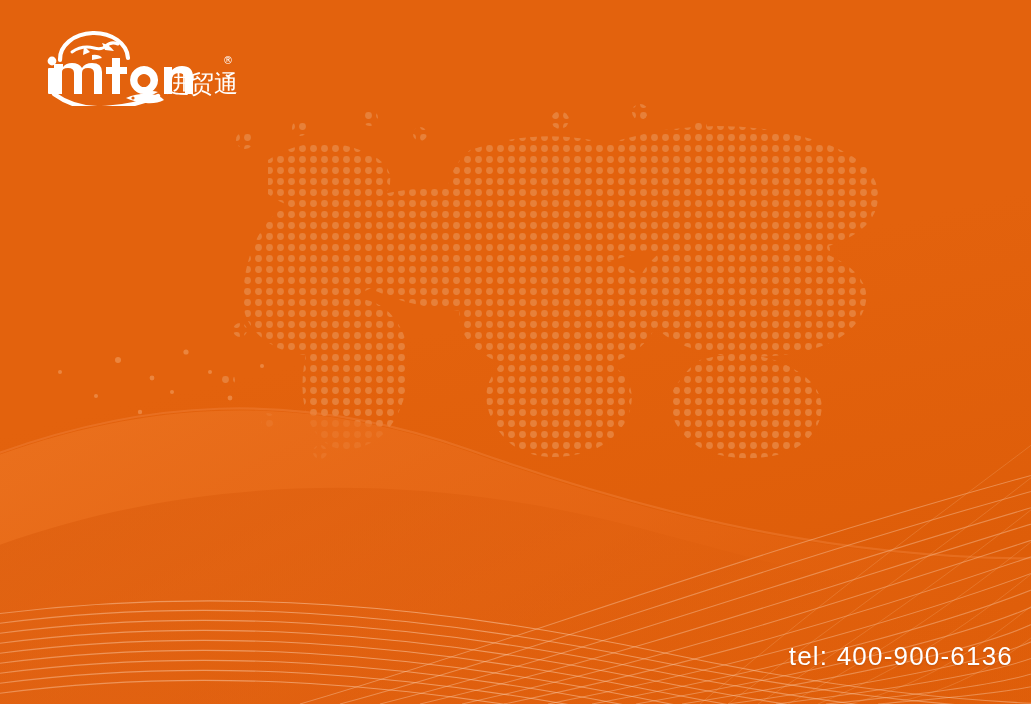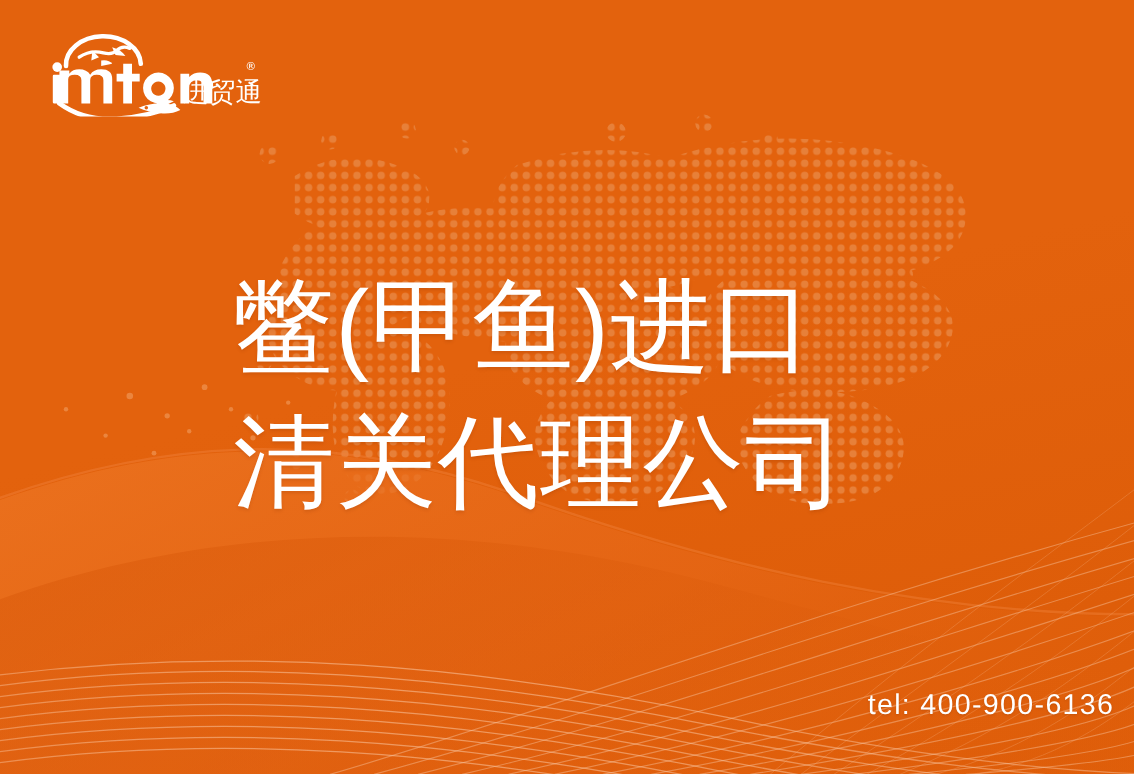--- a/index.html
+++ b/index.html
@@ -48,21 +48,21 @@
     letter-spacing: 1px;
     font-weight: 400;
     white-space: nowrap;
     text-shadow: 0 2px 3px rgba(120,45,0,0.18);
   }
 
   
   #tel {
     position: absolute;
     right: 18px;
-    bottom: 48px;
+    bottom: 32px;
     color: #ffffff;
     font-size: 26px;
     letter-spacing: 1.2px;
     white-space: nowrap;
     text-shadow: 0 1px 2px rgba(120,45,0,0.25);
   }
 </style>
 </head>
 <body>
 
@@ -253,20 +253,16 @@
         <path d="M88 70 q12 -5 24 -4 q10 1 14 6 q-8 4 -18 3 q-12 -1 -20 -5 z" fill="#ffffff"></path>
         <path d="M104 66 q8 -5 16 -2 l-10 5 z" fill="#ffffff"></path>
         <circle cx="95" cy="70" r="1.6" fill="#E3620D"></circle>
       </g>
 
       <text x="128" y="64" fill="#ffffff" font-size="24" font-family="'DejaVu Sans','Liberation Sans',sans-serif">进贸通</text>
       <text x="190" y="36" fill="#ffffff" font-size="10" font-family="'DejaVu Sans','Liberation Sans',sans-serif" text-anchor="middle">®</text>
     </svg>
   </div>
 
-  <div id="headline">
-    <div class="headline-line">鳖(甲鱼)进口</div>
-    <div class="headline-line">清关代理公司</div>
-  </div>
 
   <div id="tel">tel: 400-900-6136</div>
 
 </div>
 
 </body></html>

